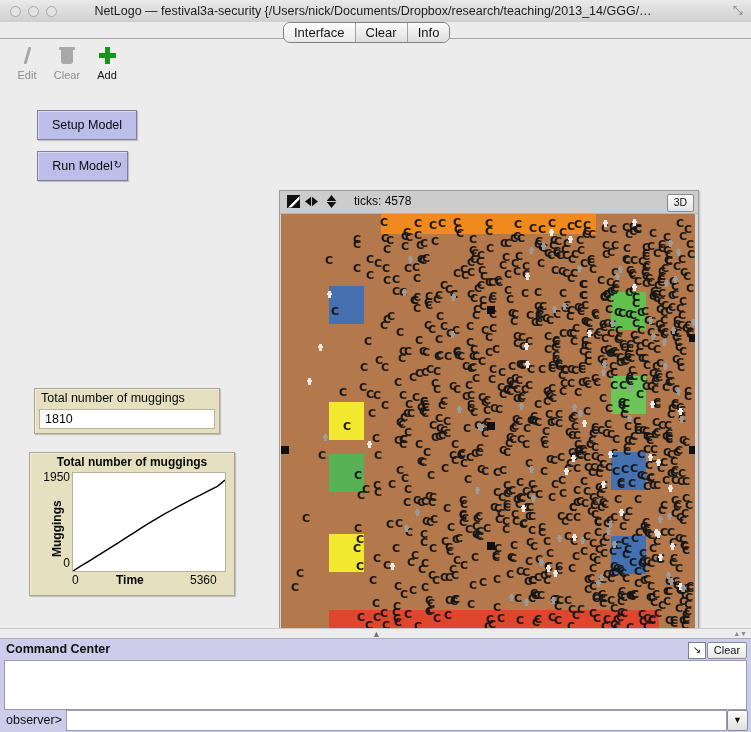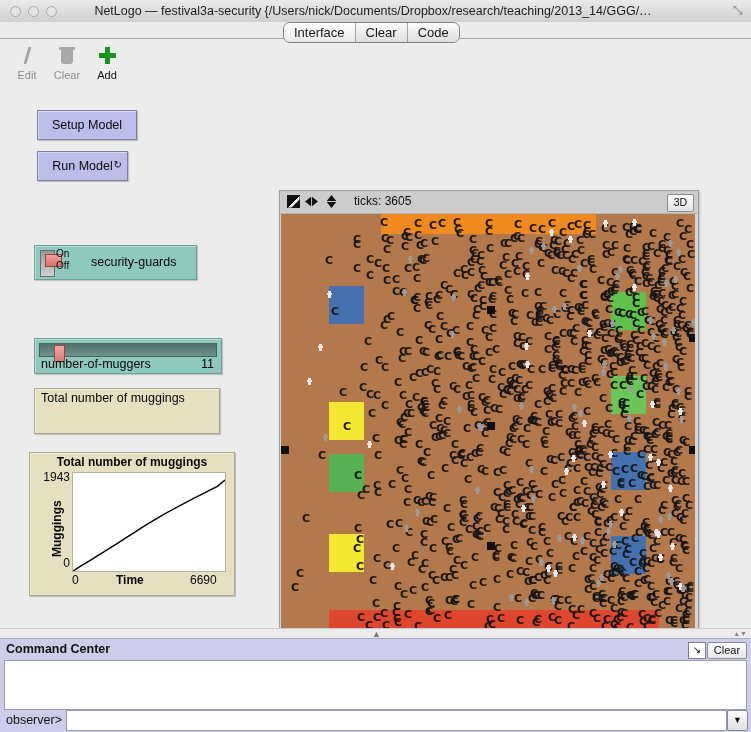--- a/index.html
+++ b/index.html
@@ -256,21 +256,21 @@
       <div class="tl"></div>
     </div>
     <div class="title-text">NetLogo — festival3a-security {/Users/nick/Documents/Dropbox/research/teaching/2013_14/GGG/…</div>
     <div class="resize-corner">⤡</div>
   </div>
 
   <div class="tabrow">
     <div class="tabs">
       <div class="tab active">Interface</div>
       <div class="tab">Clear</div>
-      <div class="tab">Code</div>
+      <div class="tab">Info</div>
     </div>
   </div>
 
   <div class="toolbar">
     <div class="tool" style="left:4px;">
       <span class="glyph"><span class="pencil"></span></span>
       <span class="lbl">Edit</span>
     </div>
     <div class="tool" style="left:44px;">
       <span class="glyph"><span class="trash"></span></span>
@@ -309,75 +309,61 @@
     <div class="nlbtn" style="left:37px;top:61px;width:89px;height:28px;line-height:28px;">
       <span class="btxt">Run Model</span>
       <span class="forever">↻</span>
     </div>
 
     <div class="nlbtn" style="left:37px;top:20px;width:98px;height:28px;line-height:28px;">
       <span class="btxt">Setup Model</span>
     </div>
 
 
-    <div class="nlswitch" style="left:34px;top:155px;width:161px;height:33px;">
-      <div class="sw-track">
-        <div class="sw-knob"></div>
-      </div>
-      <div class="sw-onoff">
-        <span>On</span><br>
-        <span>Off</span>
-      </div>
-      <div class="sw-name">security-guards</div>
-    </div>
-
-
-    <div class="nlslider" style="left:34px;top:248px;width:186px;height:34px;">
-      <div class="sl-track">
-        <div class="sl-handle" style="left:14px;"></div>
-      </div>
-      <div class="sl-name">number-of-muggers</div>
-      <div class="sl-val">11</div>
-    </div>
+
+
 
     <div class="nlmonitor" style="left:34px;top:298px;width:184px;height:44px;">
       <div class="mon-label">Total number of muggings</div>
+      <div class="mon-valbox">
+        <div class="mon-val">1810</div>
+      </div>
     </div>
 
     <div class="nlplot" style="left:29px;top:362px;width:204px;height:142px;">
       <div class="pl-title">Total number of muggings</div>
       <div class="pl-area" id="plotarea" style="left:42px;top:19px;width:152px;height:98px;">
         <svg id="plotsvg" width="152" height="98" viewBox="0 0 152 98" preserveAspectRatio="none">
             <polyline points="0.0,98.0 7.6,93.2 15.2,88.6 22.8,83.8 30.4,79.2 38.0,74.4 45.6,69.6 53.2,64.7 60.8,59.8 68.4,54.9 76.0,50.2 83.6,45.6 91.2,41.2 98.8,37.0 106.4,32.9 114.0,28.8 121.6,24.9 129.2,21.1 136.8,17.2 144.4,13.3 152.0,7.0" fill="none" stroke="#000000" stroke-width="1.4" vector-effect="non-scaling-stroke"></polyline>
           </svg>
       </div>
-      <div class="pl-ymax" style="left:2px;top:17px;width:38px;">1943</div>
+      <div class="pl-ymax" style="left:2px;top:17px;width:38px;">1950</div>
       <div class="pl-ymin" style="left:2px;top:103px;width:38px;">0</div>
       <div class="pl-ylabel" style="left:20px;top:104px;">Muggings</div>
       <div class="pl-xmin" style="left:42px;top:120px;">0</div>
       <div class="pl-xlabel" style="left:86px;top:120px;">Time</div>
-      <div class="pl-xmax" style="left:160px;top:120px;">6690</div>
+      <div class="pl-xmax" style="left:160px;top:120px;">5360</div>
     </div>
 
     <div class="worldwrap">
       <div class="worldhdr">
         <svg class="wicon" style="left:7px;" viewBox="0 0 13 13">
           <polygon points="0,0 13,0 0,13" fill="#111"></polygon>
           <polygon points="13,0 13,13 0,13" fill="#fff" stroke="#111" stroke-width="1"></polygon>
           <polygon points="13,13 13,4 4,13" fill="#111"></polygon>
         </svg>
         <svg class="wicon" style="left:25px;" viewBox="0 0 15 13">
           <polygon points="0,6.5 7,1 7,12" fill="#111"></polygon>
           <polygon points="15,6.5 8,1 8,12" fill="#111"></polygon>
         </svg>
         <svg class="wicon" style="left:45px;" viewBox="0 0 13 15">
           <polygon points="6.5,0 1,7 12,7" fill="#111"></polygon>
           <polygon points="6.5,15 1,8 12,8" fill="#111"></polygon>
         </svg>
-        <div class="ticks">ticks: 3605</div>
+        <div class="ticks">ticks: 4578</div>
         <div class="btn3d">3D</div>
       </div>
       <div class="worldview" id="worldview" style="background: rgb(179, 121, 76);">
           <div class="patch" style="left: 100px; top: 0px; width: 215px; height: 20px; background: rgb(240, 138, 30);"></div>
           <div class="patch" style="left: 48px; top: 396px; width: 330px; height: 22px; background: rgb(224, 70, 46);"></div>
           <div class="patch" style="left: 48px; top: 72px; width: 35px; height: 38px; background: rgb(69, 113, 176);"></div>
           <div class="patch" style="left: 48px; top: 188px; width: 35px; height: 38px; background: rgb(242, 232, 48);"></div>
           <div class="patch" style="left: 48px; top: 240px; width: 35px; height: 38px; background: rgb(86, 178, 85);"></div>
           <div class="patch" style="left: 48px; top: 320px; width: 35px; height: 38px; background: rgb(242, 232, 48);"></div>
           <div class="patch" style="left: 330px; top: 78px; width: 35px; height: 38px; background: rgb(97, 193, 79);"></div>

